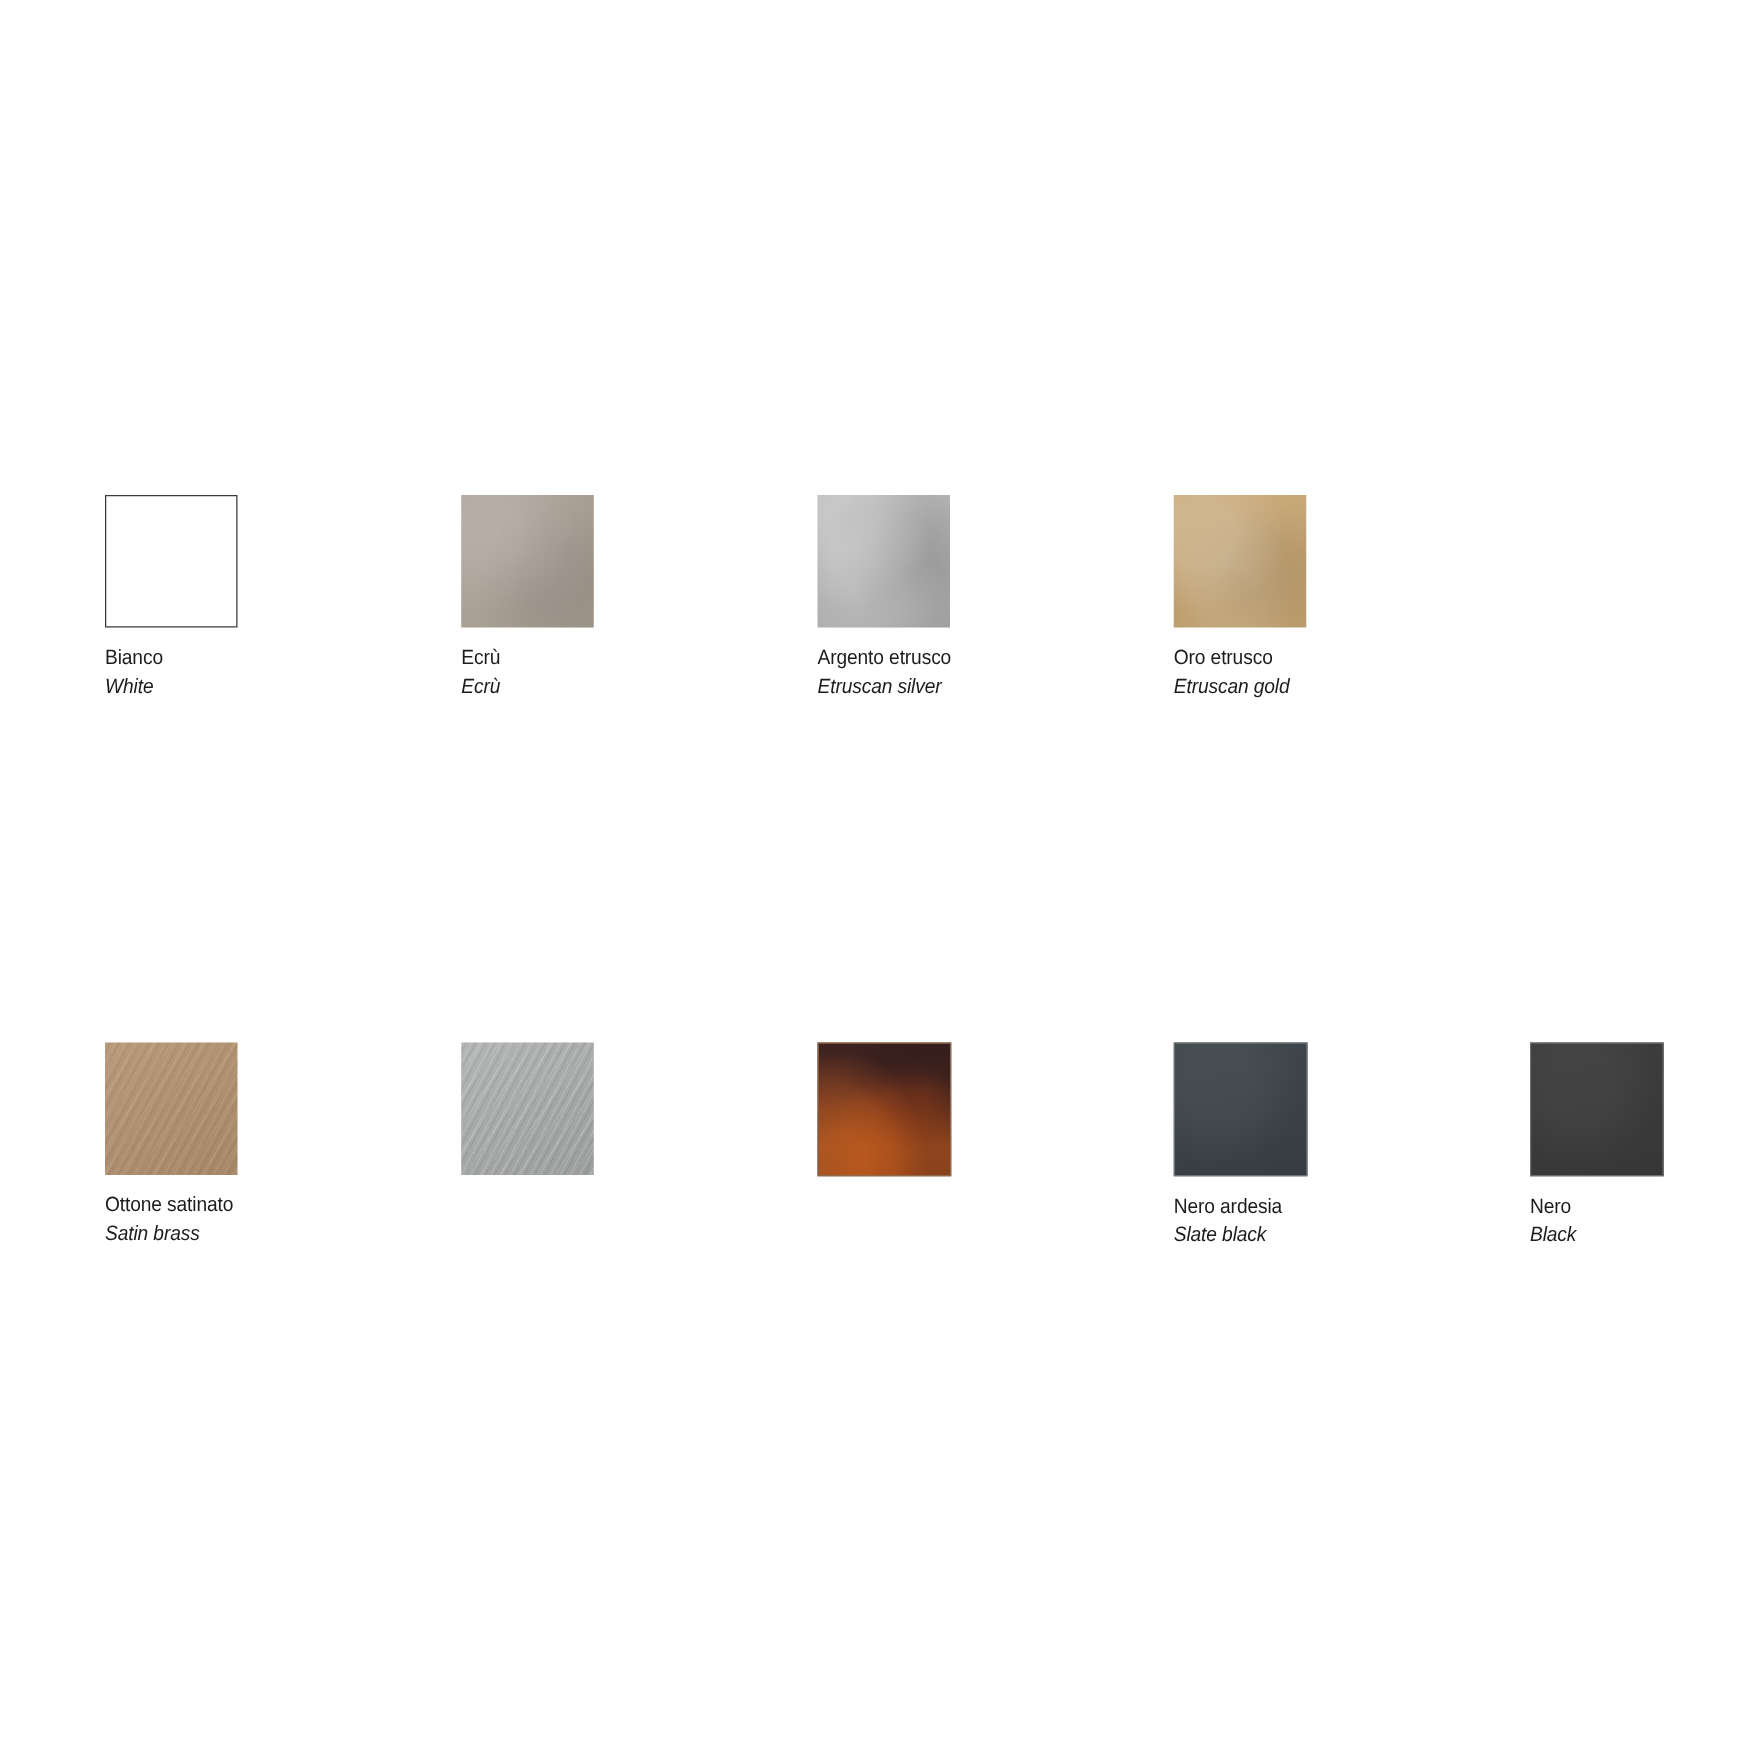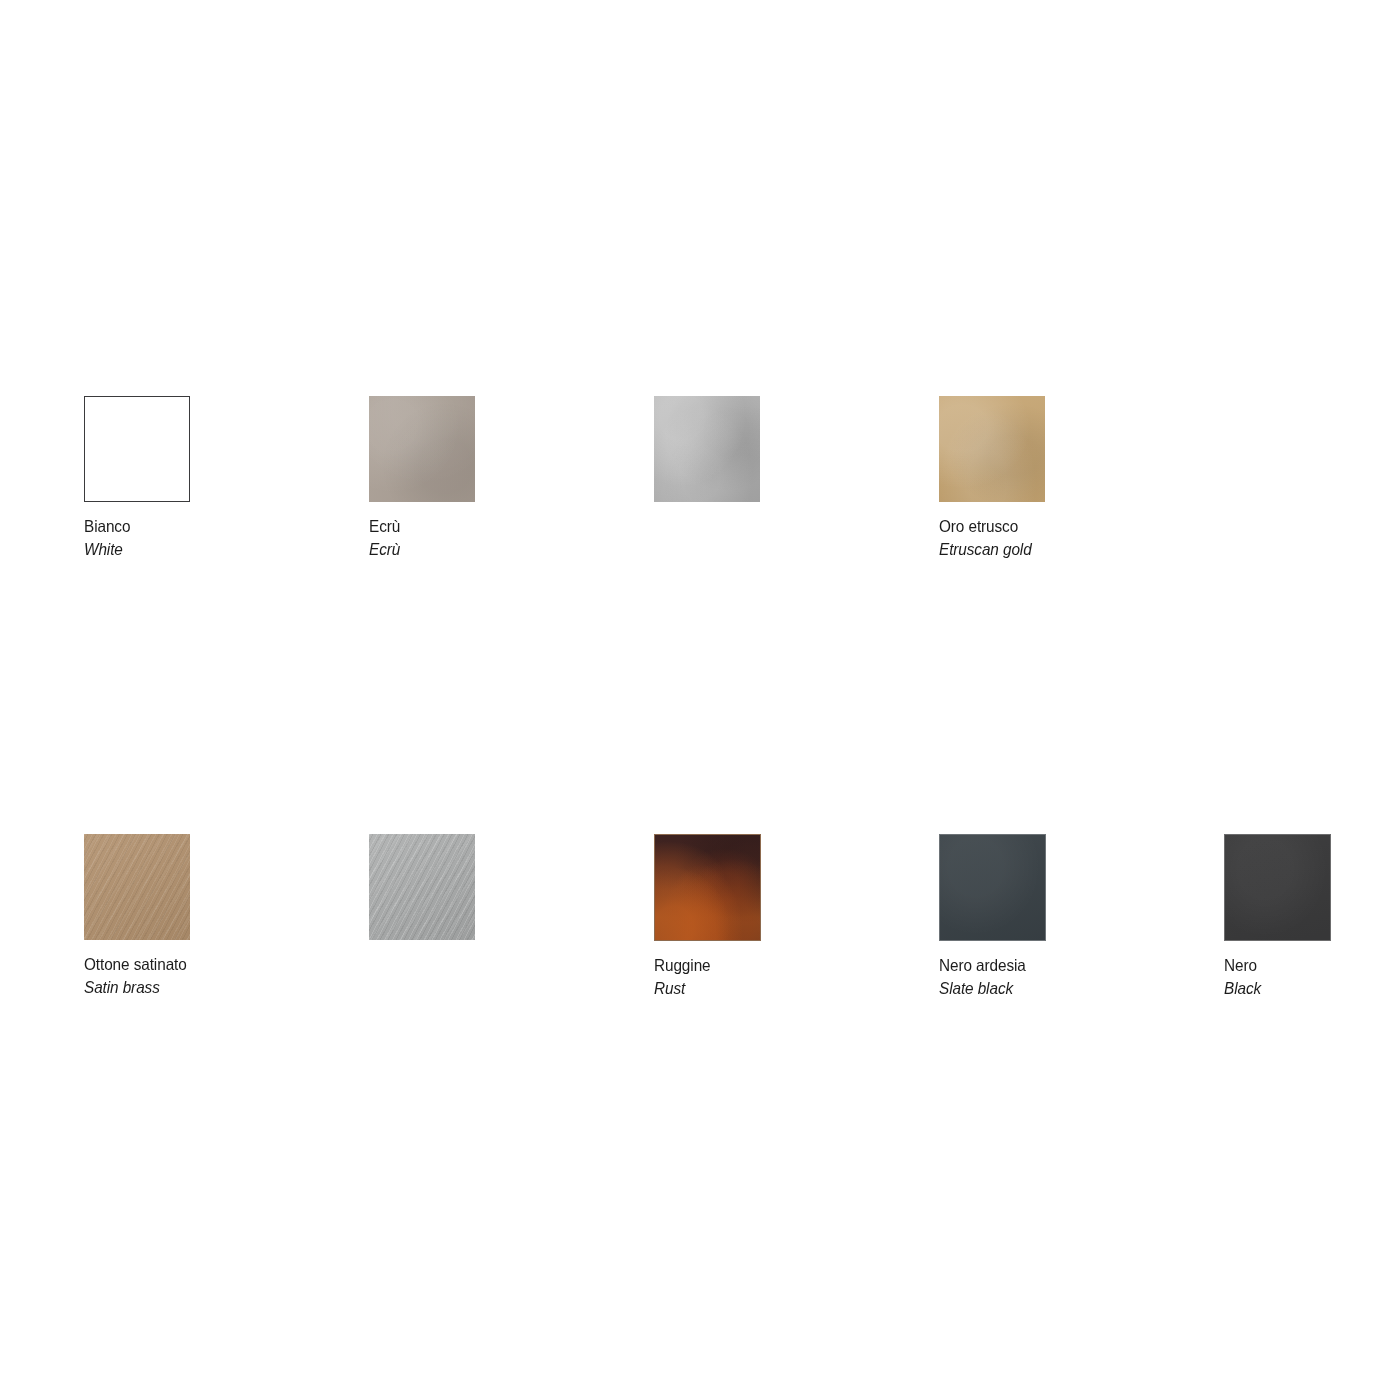--- a/index.html
+++ b/index.html
@@ -222,20 +222,24 @@
       <div class="swatch-chip chip-ecru"></div>
       <div class="swatch-labels">
         <span class="label-it">Ecrù</span>
         <span class="label-en">Ecrù</span>
       </div>
     </div>
 
 
     <div class="swatch-cell">
       <div class="swatch-chip chip-argento"></div>
+      <div class="swatch-labels">
+        <span class="label-it">Argento etrusco</span>
+        <span class="label-en">Etruscan silver</span>
+      </div>
     </div>
 
     <div class="swatch-cell">
       <div class="swatch-chip chip-oro"></div>
       <div class="swatch-labels">
         <span class="label-it">Oro etrusco</span>
         <span class="label-en">Etruscan gold</span>
       </div>
     </div>
 
@@ -250,24 +254,20 @@
         <span class="label-en">Satin brass</span>
       </div>
     </div>
 
     <div class="swatch-cell">
       <div class="swatch-chip chip-alluminio"></div>
     </div>
 
     <div class="swatch-cell">
       <div class="swatch-chip chip-ruggine"></div>
-      <div class="swatch-labels">
-        <span class="label-it">Ruggine</span>
-        <span class="label-en">Rust</span>
-      </div>
     </div>
 
     <div class="swatch-cell">
       <div class="swatch-chip chip-ardesia"></div>
       <div class="swatch-labels">
         <span class="label-it">Nero ardesia</span>
         <span class="label-en">Slate black</span>
       </div>
     </div>
 

